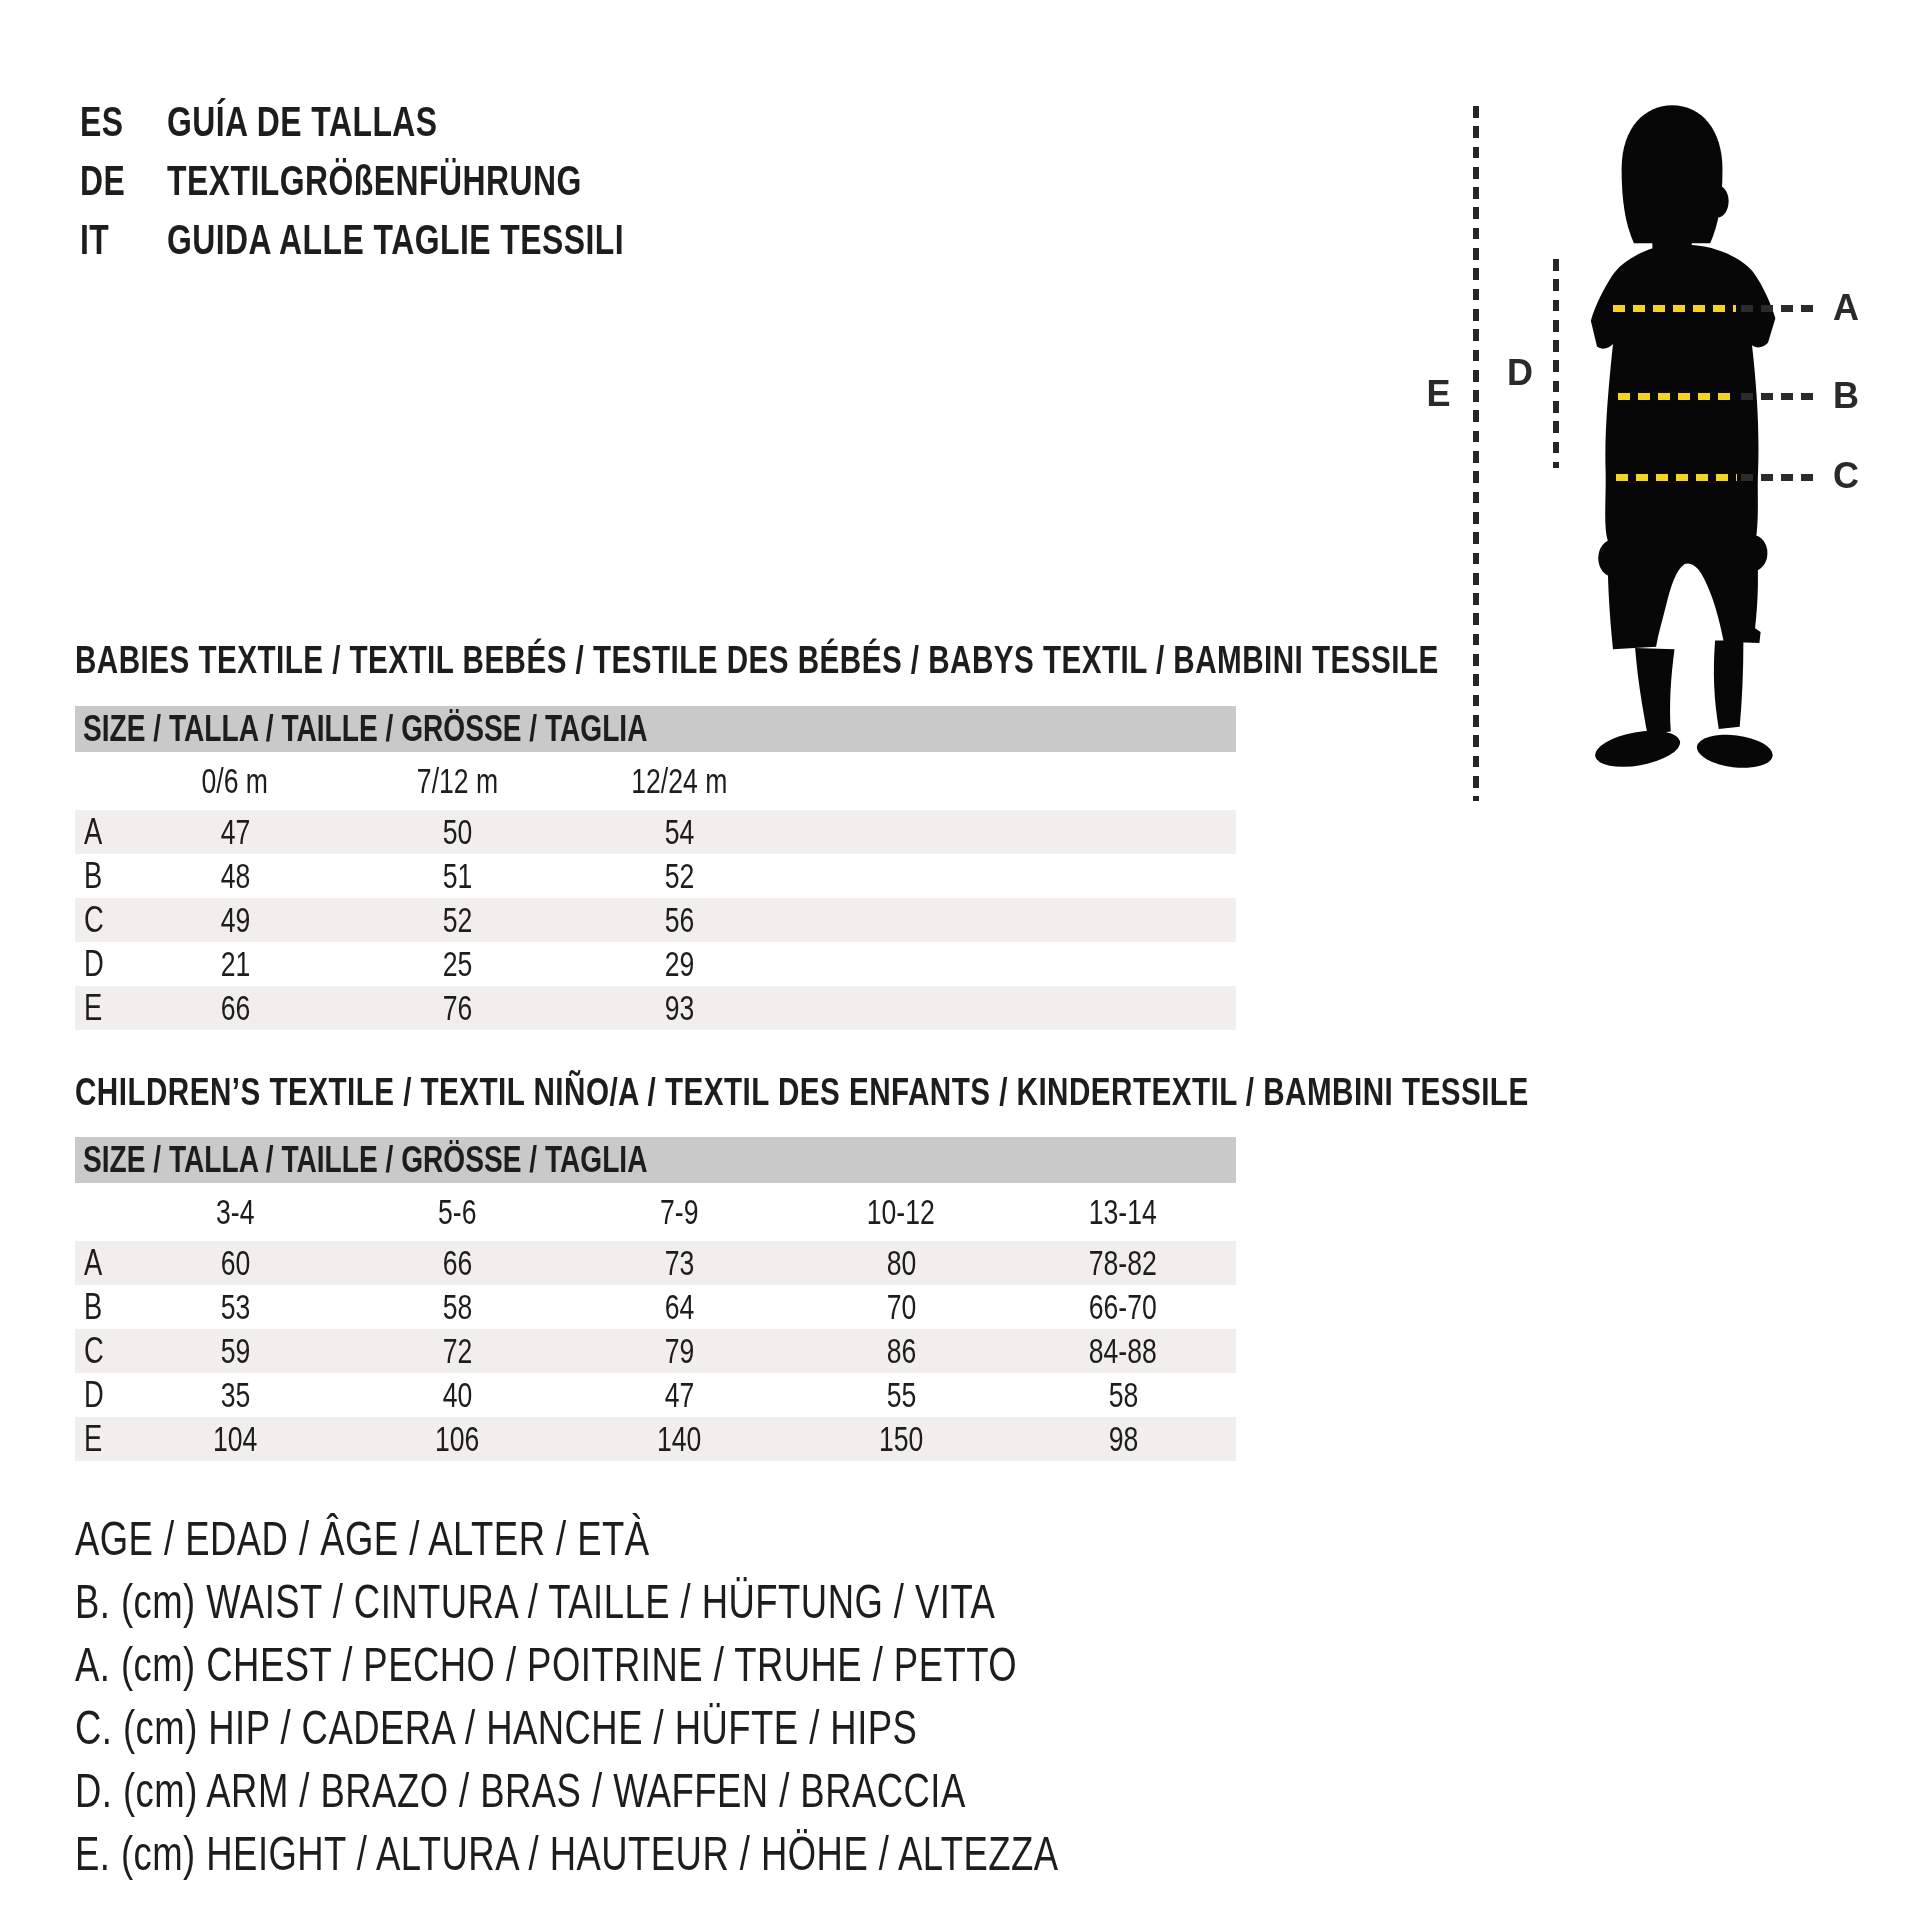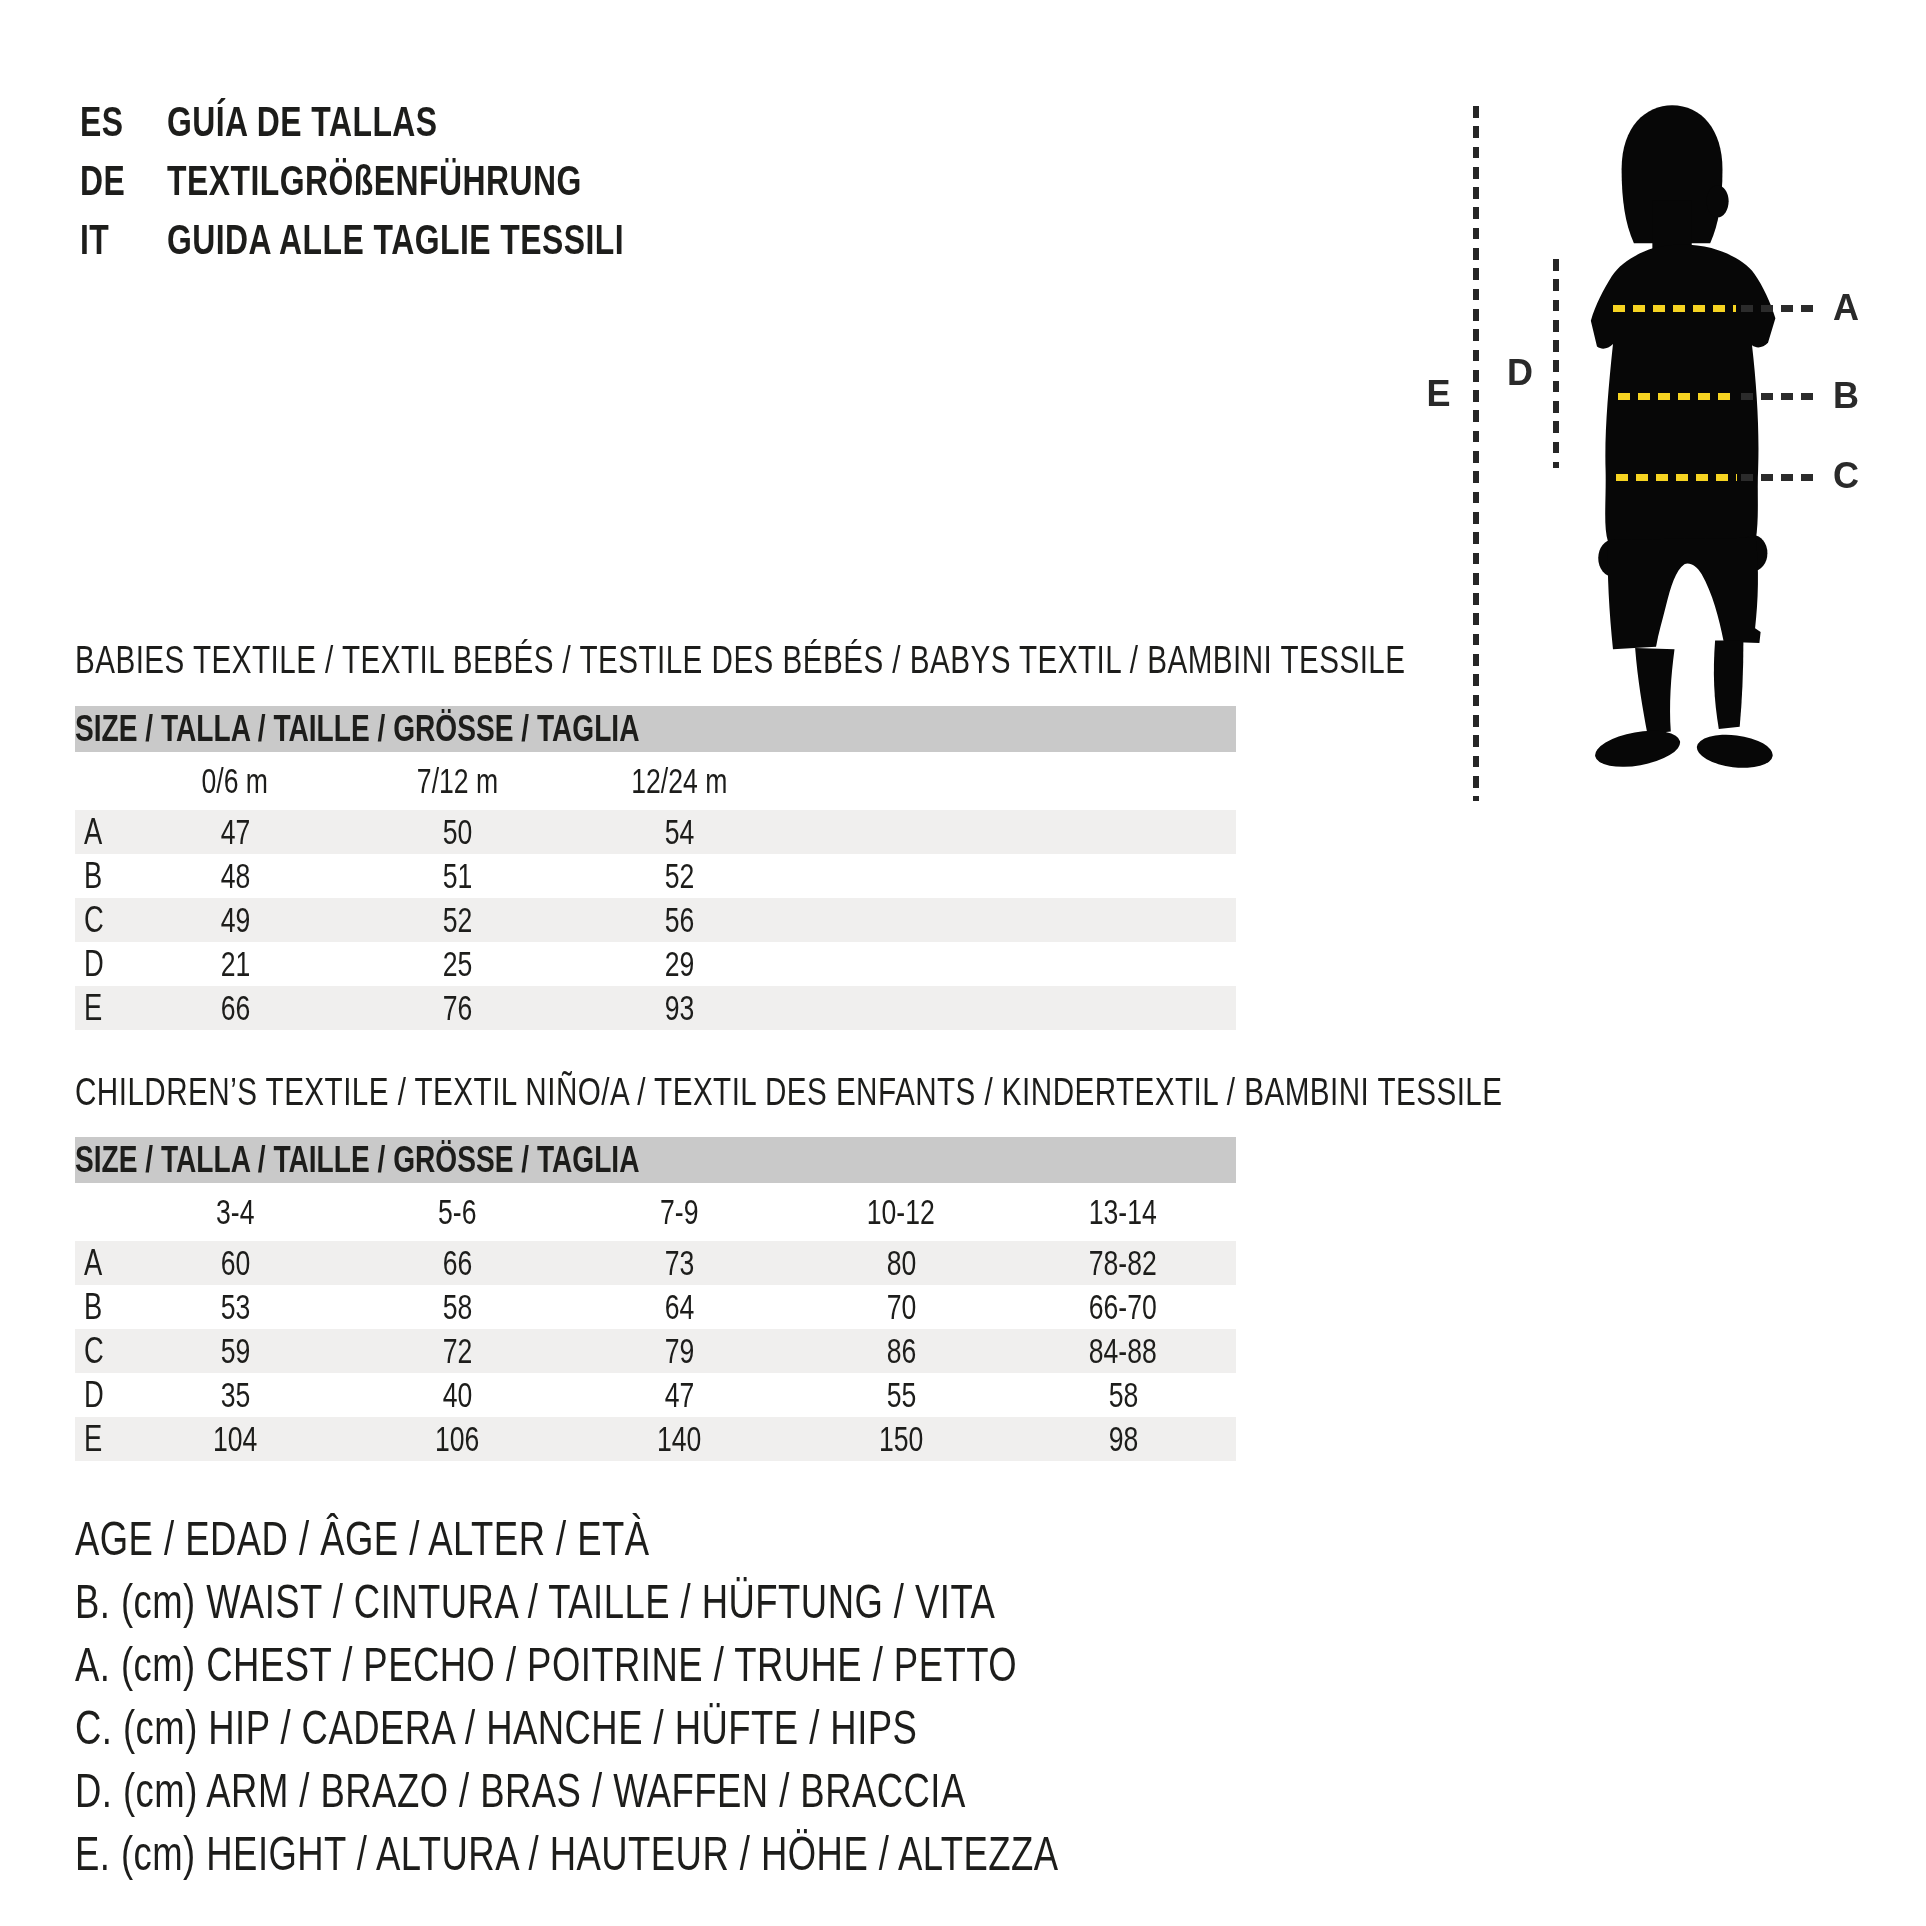--- a/index.html
+++ b/index.html
@@ -8,24 +8,24 @@
 
   
   .cx { display:inline-block; transform:scaleX(0.76); transform-origin:0 50%; white-space:nowrap; }
   .cxc { display:inline-block; transform:scaleX(0.76); transform-origin:50% 50%; white-space:nowrap; }
 
   
   .lang-list { position:absolute; left:80px; top:92px; }
   .lang-row { display:flex; height:59px; align-items:center; font-size:42px; font-weight:700; letter-spacing:0.6px; }
   .lang-code { width:87px; }
   
-  .section-title { position:absolute; left:75px; font-size:39px; font-weight:400; letter-spacing:0.6px; }
+  .section-title { position:absolute; left:75px; font-size:39px; font-weight:700; letter-spacing:0.6px; }
   
   .size-table { position:absolute; left:75px; width:1161px; }
-  .size-bar { height:46px; background:#c9c9c9; display:flex; align-items:center; padding-left:0;
+  .size-bar { height:46px; background:#c9c9c9; display:flex; align-items:center; padding-left:8px;
               font-size:37px; font-weight:700; }
   .trow { height:44px; display:flex; align-items:center; font-size:35px; font-weight:400; }
   .thead-row { height:58px; }
   .trow.alt { background:#f0efee; }
   .rlabel { width:49px; padding-left:8.6px; font-size:36px; }
   .dcol { width:222px; text-align:center; }
   
   .legend { position:absolute; left:75px; top:1511px; }
   .legend-row { height:63px; display:flex; align-items:flex-start; font-size:48px; font-weight:400; letter-spacing:0.6px; }
   

